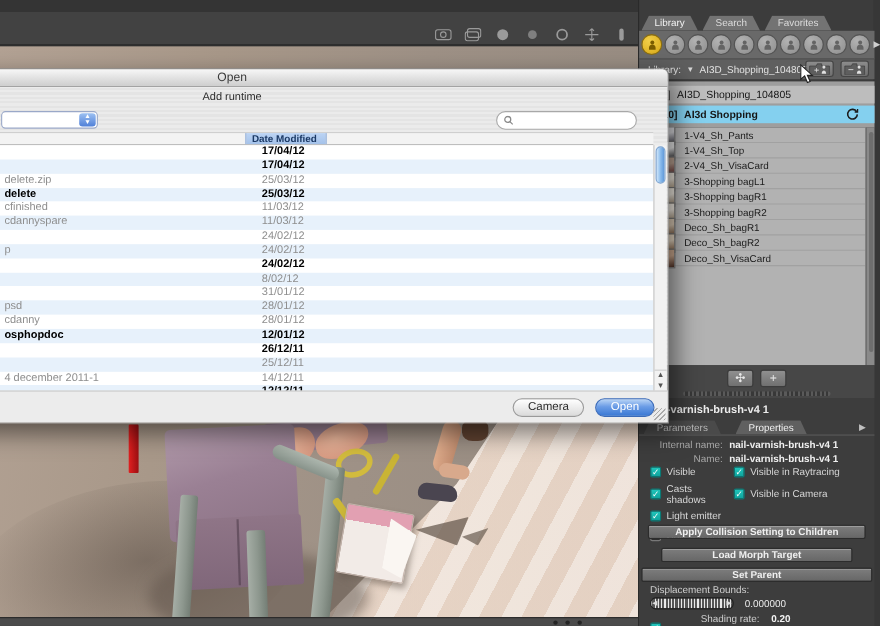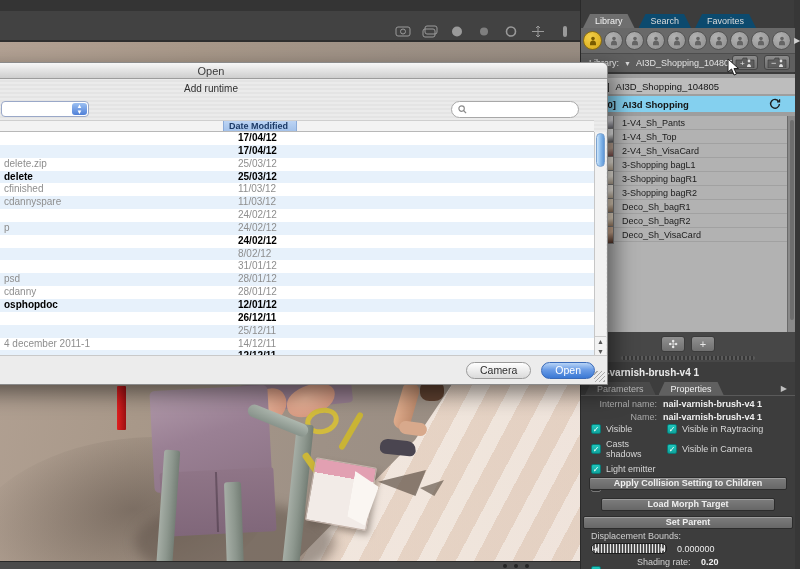--- a/index.html
+++ b/index.html
@@ -69,21 +69,21 @@
   #statusbar{position:absolute;left:0;top:561px;width:585px;height:8px;background:#4b4b4b;border-top:1px solid #282828;z-index:2;}
   #statusbar .dots{position:absolute;left:503px;top:2px;display:flex;gap:7px;}
   #statusbar .dots i{width:4px;height:4px;border-radius:50%;background:#242424;}
 
   
   #library{position:absolute;left:580px;top:0;width:220px;height:569px;z-index:3;background:#3c3c3c;
     border-left:1px solid #2a2a2a;}
   #lib-edge{position:absolute;right:0;top:0;width:6px;height:569px;background:#373737;}
   #lib-tabs{position:absolute;left:2px;top:14px;height:14px;display:flex;gap:4px;}
   .libtab{height:14px;padding:0 12px;display:flex;align-items:center;justify-content:center;
-    font-size:9px;color:#dcdcdc;background:#0c4a6e;
+    font-size:9px;color:#dcdcdc;background:#737373;
     -webkit-clip-path:polygon(7px 0,calc(100% - 7px) 0,100% 100%,0 100%);
     clip-path:polygon(7px 0,calc(100% - 7px) 0,100% 100%,0 100%);}
   .libtab.active{background:#6f6f6f;color:#f2f2f2;}
   #iconrow{position:absolute;left:0;top:28px;width:214px;height:26px;background:#696969;
     border-bottom:1px solid #4d4d4d;display:flex;align-items:center;gap:2px;padding:0 2px;}
   .catcircle{width:19px;height:19px;border-radius:50%;flex:0 0 auto;border:1px solid #545454;
     background:radial-gradient(circle at 35% 30%,#b2b2b2,#8d8d8d);display:flex;align-items:center;justify-content:center;color:#646464;}
   .catcircle svg{width:12px;height:12px;}
   .catcircle.active{background:radial-gradient(circle at 35% 30%,#f2cf49,#d8a816);color:#7a5c00;border-color:#8a6d10;}
   #cat-more{color:#cfcfcf;font-size:8px;margin-left:1px;}
@@ -111,21 +111,21 @@
   #libbottom{position:absolute;left:0;top:332px;width:214px;height:30px;background:#474747;
     display:flex;align-items:flex-start;justify-content:center;gap:6px;padding-top:4px;}
   .sqbtn{width:24px;height:16px;border-radius:3px;background:linear-gradient(#909090,#707070);
     border:1px solid #3c3c3c;color:#e8e8e8;font-size:11px;line-height:14px;text-align:center;}
   #grip{position:absolute;left:40px;top:356px;width:134px;height:4px;
     background:repeating-linear-gradient(90deg,#5a5a5a 0 2px,#383838 2px 4px);border-radius:2px;}
 
   
   #props{position:absolute;left:0;top:362px;width:214px;height:207px;background:#3d3d3d;color:#c8c8c8;font-size:9px;}
   #prop-title{position:absolute;left:8px;top:5px;font-size:10px;font-weight:bold;color:#ececec;}
-  #prop-tabs{position:absolute;left:4px;top:20px;display:flex;gap:3px;}
+  #prop-tabs{position:absolute;left:4px;top:20px;display:flex;gap:13px;}
   .proptab{height:13px;padding:0 12px;font-size:9px;display:flex;align-items:center;color:#b8b8b8;background:#4a4a4a;
     -webkit-clip-path:polygon(6px 0,calc(100% - 6px) 0,100% 100%,0 100%);
     clip-path:polygon(6px 0,calc(100% - 6px) 0,100% 100%,0 100%);}
   .proptab.active{background:#606060;color:#f0f0f0;}
   #prop-tabline{position:absolute;left:0;top:33px;width:214px;height:1px;background:#5a5a5a;}
   #tab-arrow{position:absolute;right:8px;top:22px;color:#c0c0c0;font-size:8px;}
   .namerow{position:absolute;left:0;width:210px;display:flex;}
   .namerow .lbl{width:76px;text-align:right;color:#a8a8a8;}
   .namerow .val{margin-left:6px;color:#f0f0f0;font-weight:bold;}
   #prop-checks{position:absolute;left:10px;top:62px;width:198px;display:grid;

